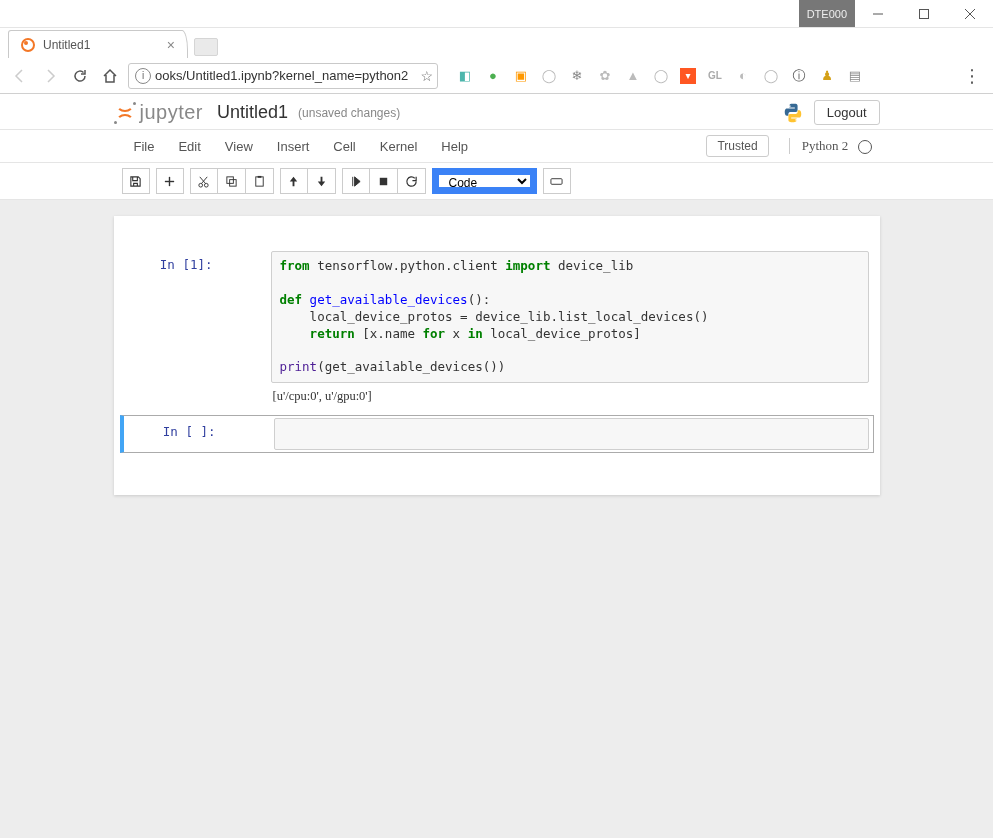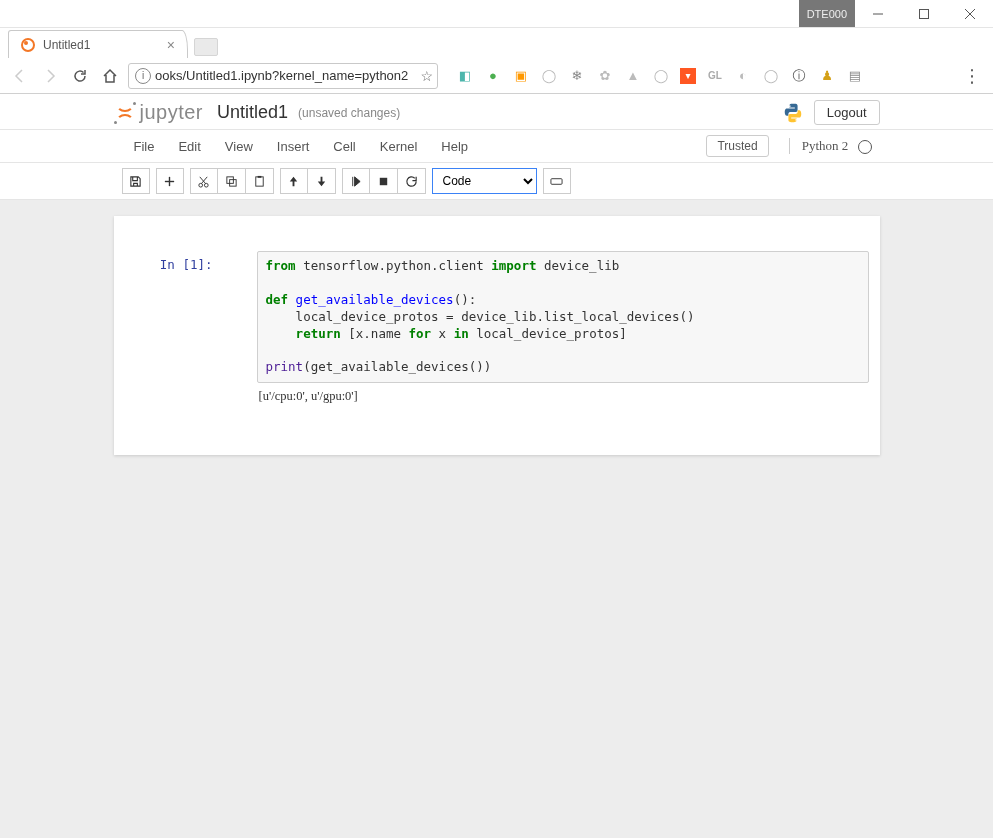--- a/index.html
+++ b/index.html
@@ -54,28 +54,28 @@
   .trusted { border: 1px solid #ccc; border-radius: 3px; padding: 3px 10px; font-size: 12px; color: #555; cursor: pointer; background: #fff; }
   .kernel-name { font-size: 13px; color: #555; margin-left: 20px; border-left: 1px solid #ccc; padding-left: 12px; font-family: Liberation Serif, serif; }
   .kernel-ind { display: inline-block; width: 14px; height: 14px; border: 1.5px solid #555; border-radius: 50%; vertical-align: middle; margin-left: 6px; }
   
   .toolbar { background: #fff; border-bottom: 1px solid #e5e5e5; }
   .toolbar-inner { width: 766px; margin: 0 auto; display: flex; align-items: center; height: 36px; gap: 6px; padding: 0 8px; }
   .tb-group { display: flex; }
   .tb-btn { width: 28px; height: 26px; border: 1px solid #ccc; background: #fff; display: flex; align-items: center; justify-content: center; cursor: pointer; color: #333; }
   .tb-group .tb-btn + .tb-btn { border-left: none; }
   .tb-btn svg { width: 13px; height: 13px; }
-  .celltype-sel { height: 26px; border: 1px solid #3b82f6; background: #fff; padding: 0 6px; font-size: 12px; width: 105px; cursor: pointer; }
+  .celltype-sel { height: 26px; border: 7px solid #3b82f6; background: #fff; padding: 0 6px; font-size: 12px; width: 105px; cursor: pointer; }
   
   .notebook-wrap { padding: 16px 0 40px; }
   .notebook { width: 766px; margin: 0 auto; background: #fff; box-shadow: 0 1px 3px rgba(0,0,0,.15); padding: 30px 6px 40px; }
   .cell { display: flex; margin: 2px 0; padding: 2px 4px; border: 1px solid transparent; gap: 36px; }
   .cell.selected { border: 1px solid #ababab; border-left: 4px solid #42A5F5; }
   .prompt { width: 96px; flex-shrink: 0; text-align: right; padding: 6px 8px 0 0; font-family: "DejaVu Sans Mono", Consolas, monospace; font-size: 12.5px; color: #303F9F; }
-  .cell-body { flex: 1; }
+  .cell-body { flex: 1; margin-left: 14px; }
   .input-area { border: 1px solid #cfcfcf; background: #f7f7f7; padding: 6px 8px; border-radius: 2px; }
   .code { font-family: "DejaVu Sans Mono", Consolas, monospace; font-size: 12.5px; line-height: 1.35; white-space: pre; color: #333; }
   .kw { color: #008000; font-weight: bold; }
   .def { color: #0000FF; }
   .builtin { color: #4c1d95; }
   .output { font-family: Liberation Serif, serif; font-size: 12.5px; padding: 6px 2px; color: #333; white-space: pre; }
   .cell.selected .input-area { background: #f7f7f7; }
   .empty-input { min-height: 18px; }
 </style>
 </head>
@@ -296,17 +296,25 @@
 </span><span class="kw">def</span><span> </span><span class="def">get_available_devices</span><span>():
 </span><span>    local_device_protos = device_lib.list_local_devices()
 </span><span>    </span><span class="kw">return</span><span> [x.name </span><span class="kw">for</span><span> x </span><span class="kw">in</span><span> local_device_protos]
 
 </span><span class="builtin">print</span><span>(get_available_devices())</span></div>
           </div>
           <div class="output">[u'/cpu:0', u'/gpu:0']</div>
         </div>
       </div>
 
+      <div class="cell selected">
+        <div class="prompt">In [ ]:</div>
+        <div class="cell-body">
+          <div class="input-area">
+            <div class="code empty-input" id="code-1"></div>
+          </div>
+        </div>
+      </div>
 
     </div>
   </div>
 
 </div>
 
 </body></html>

